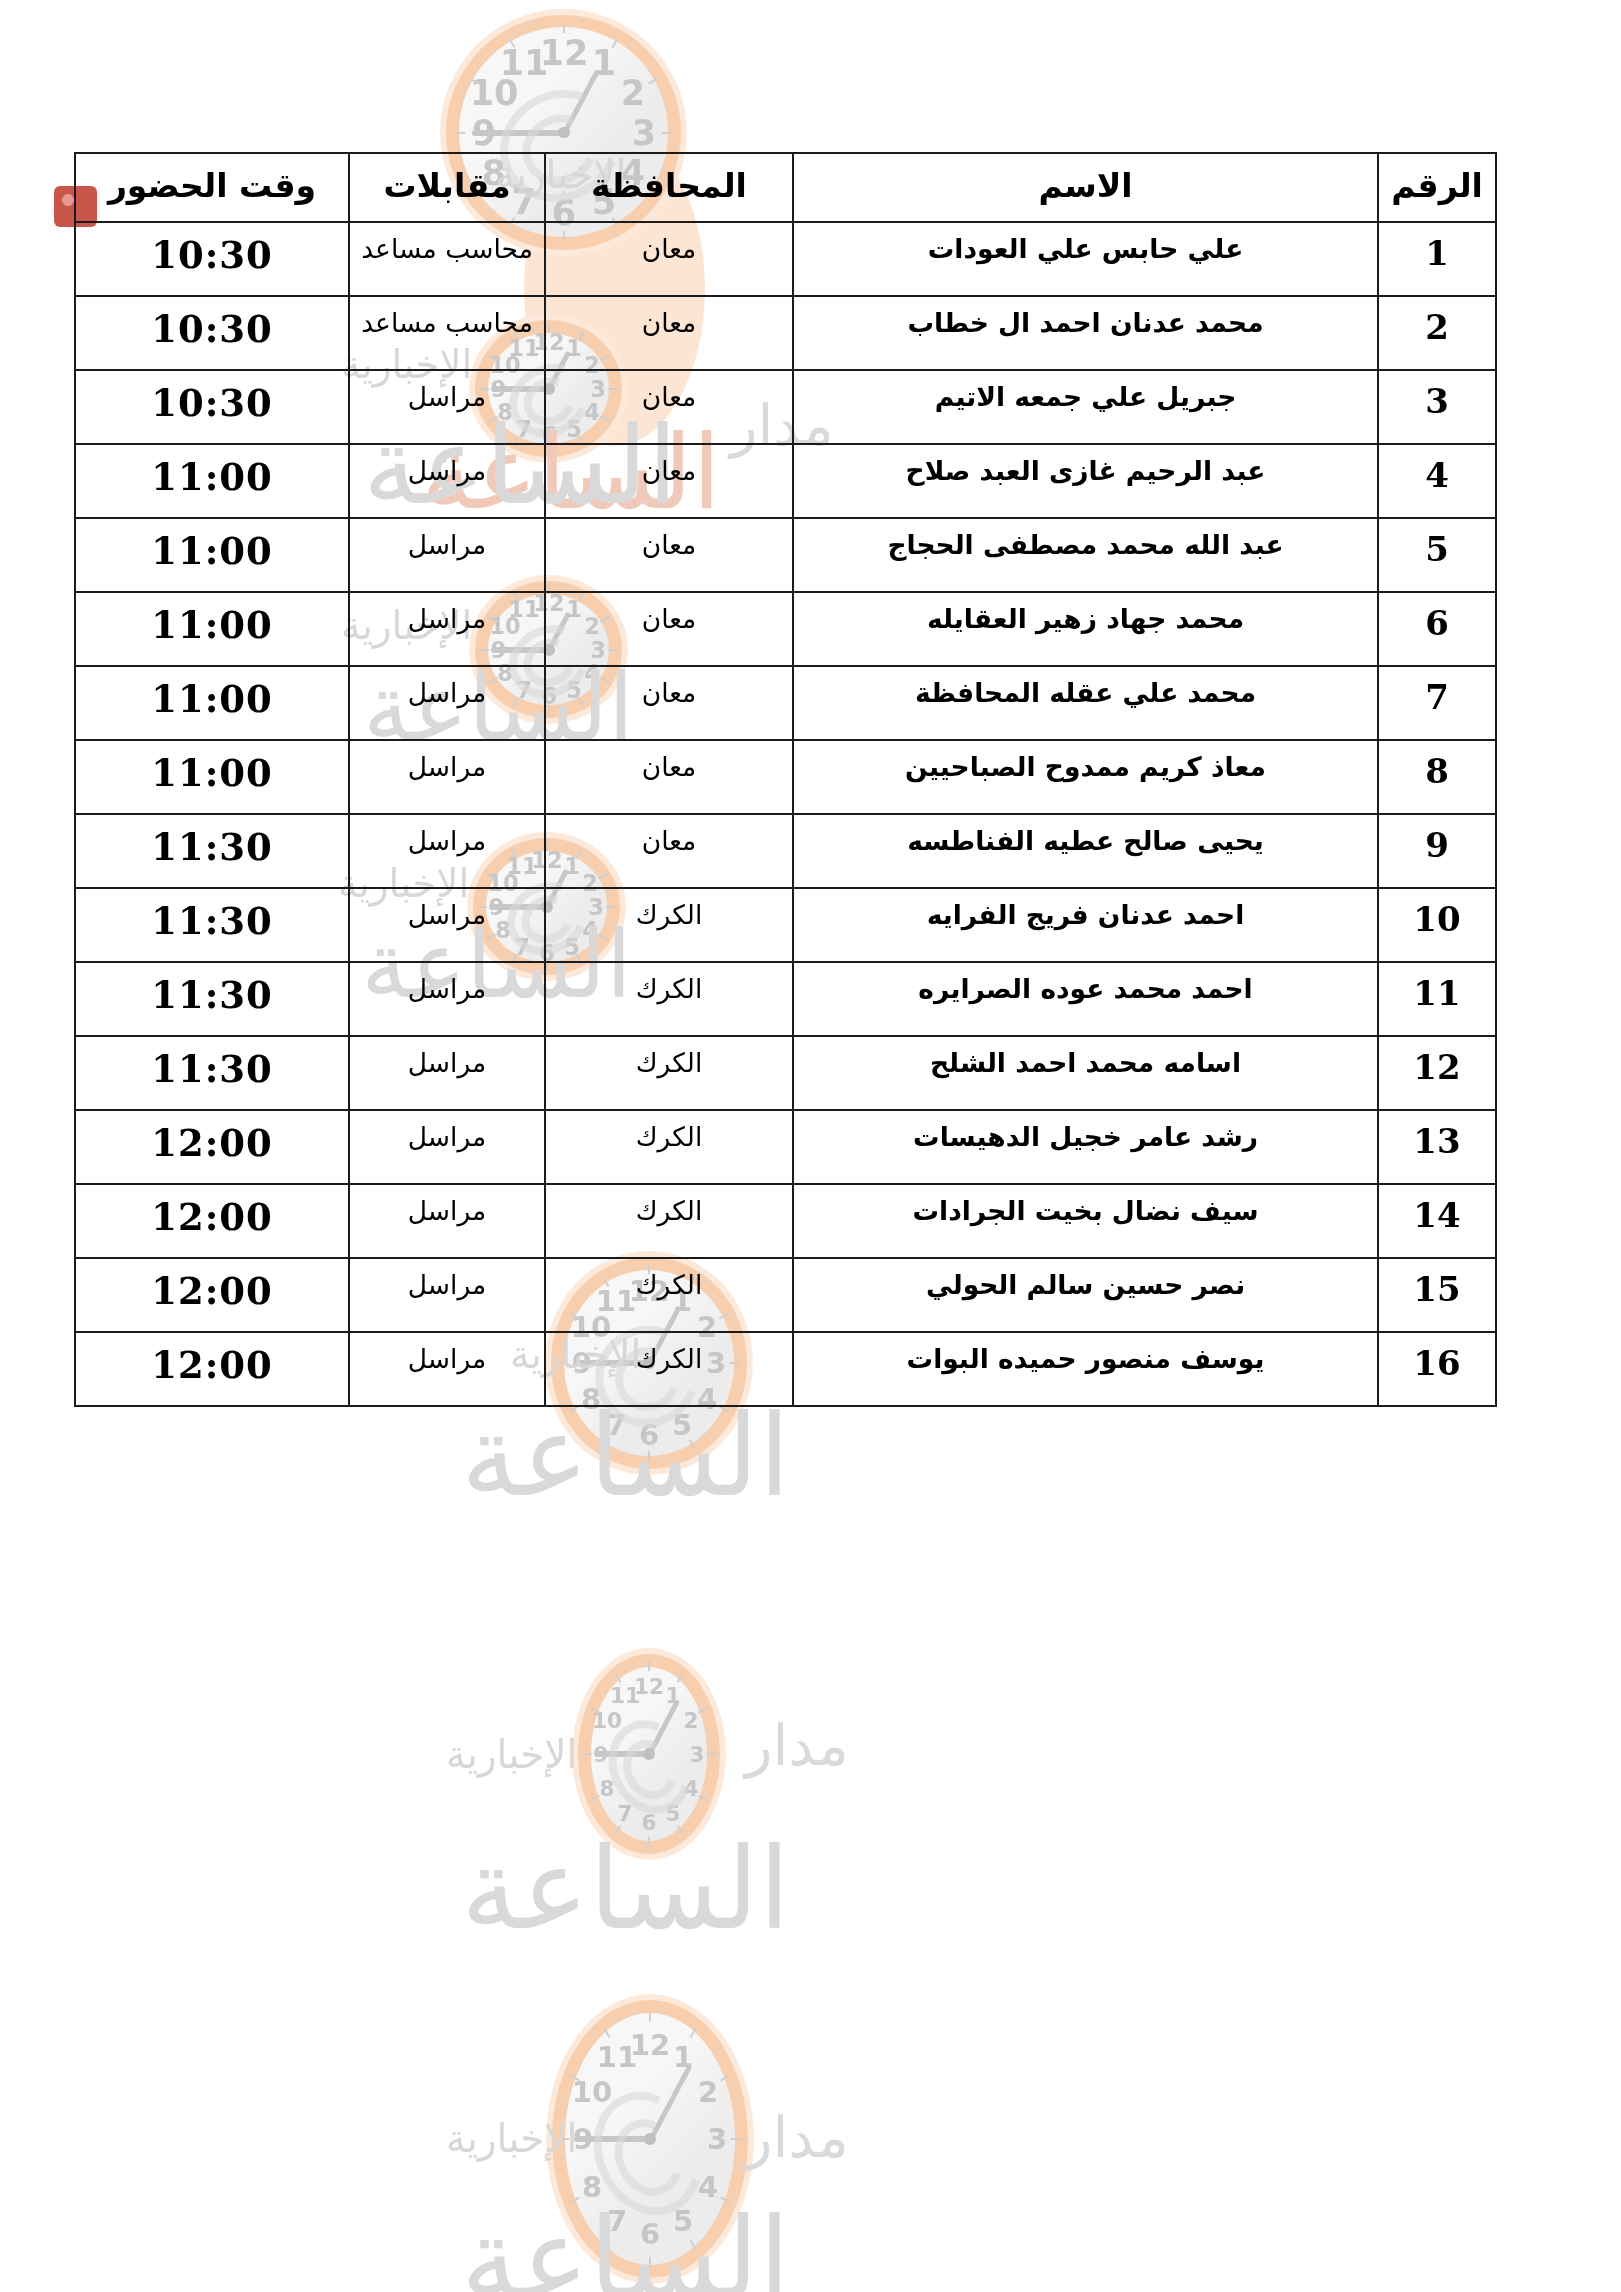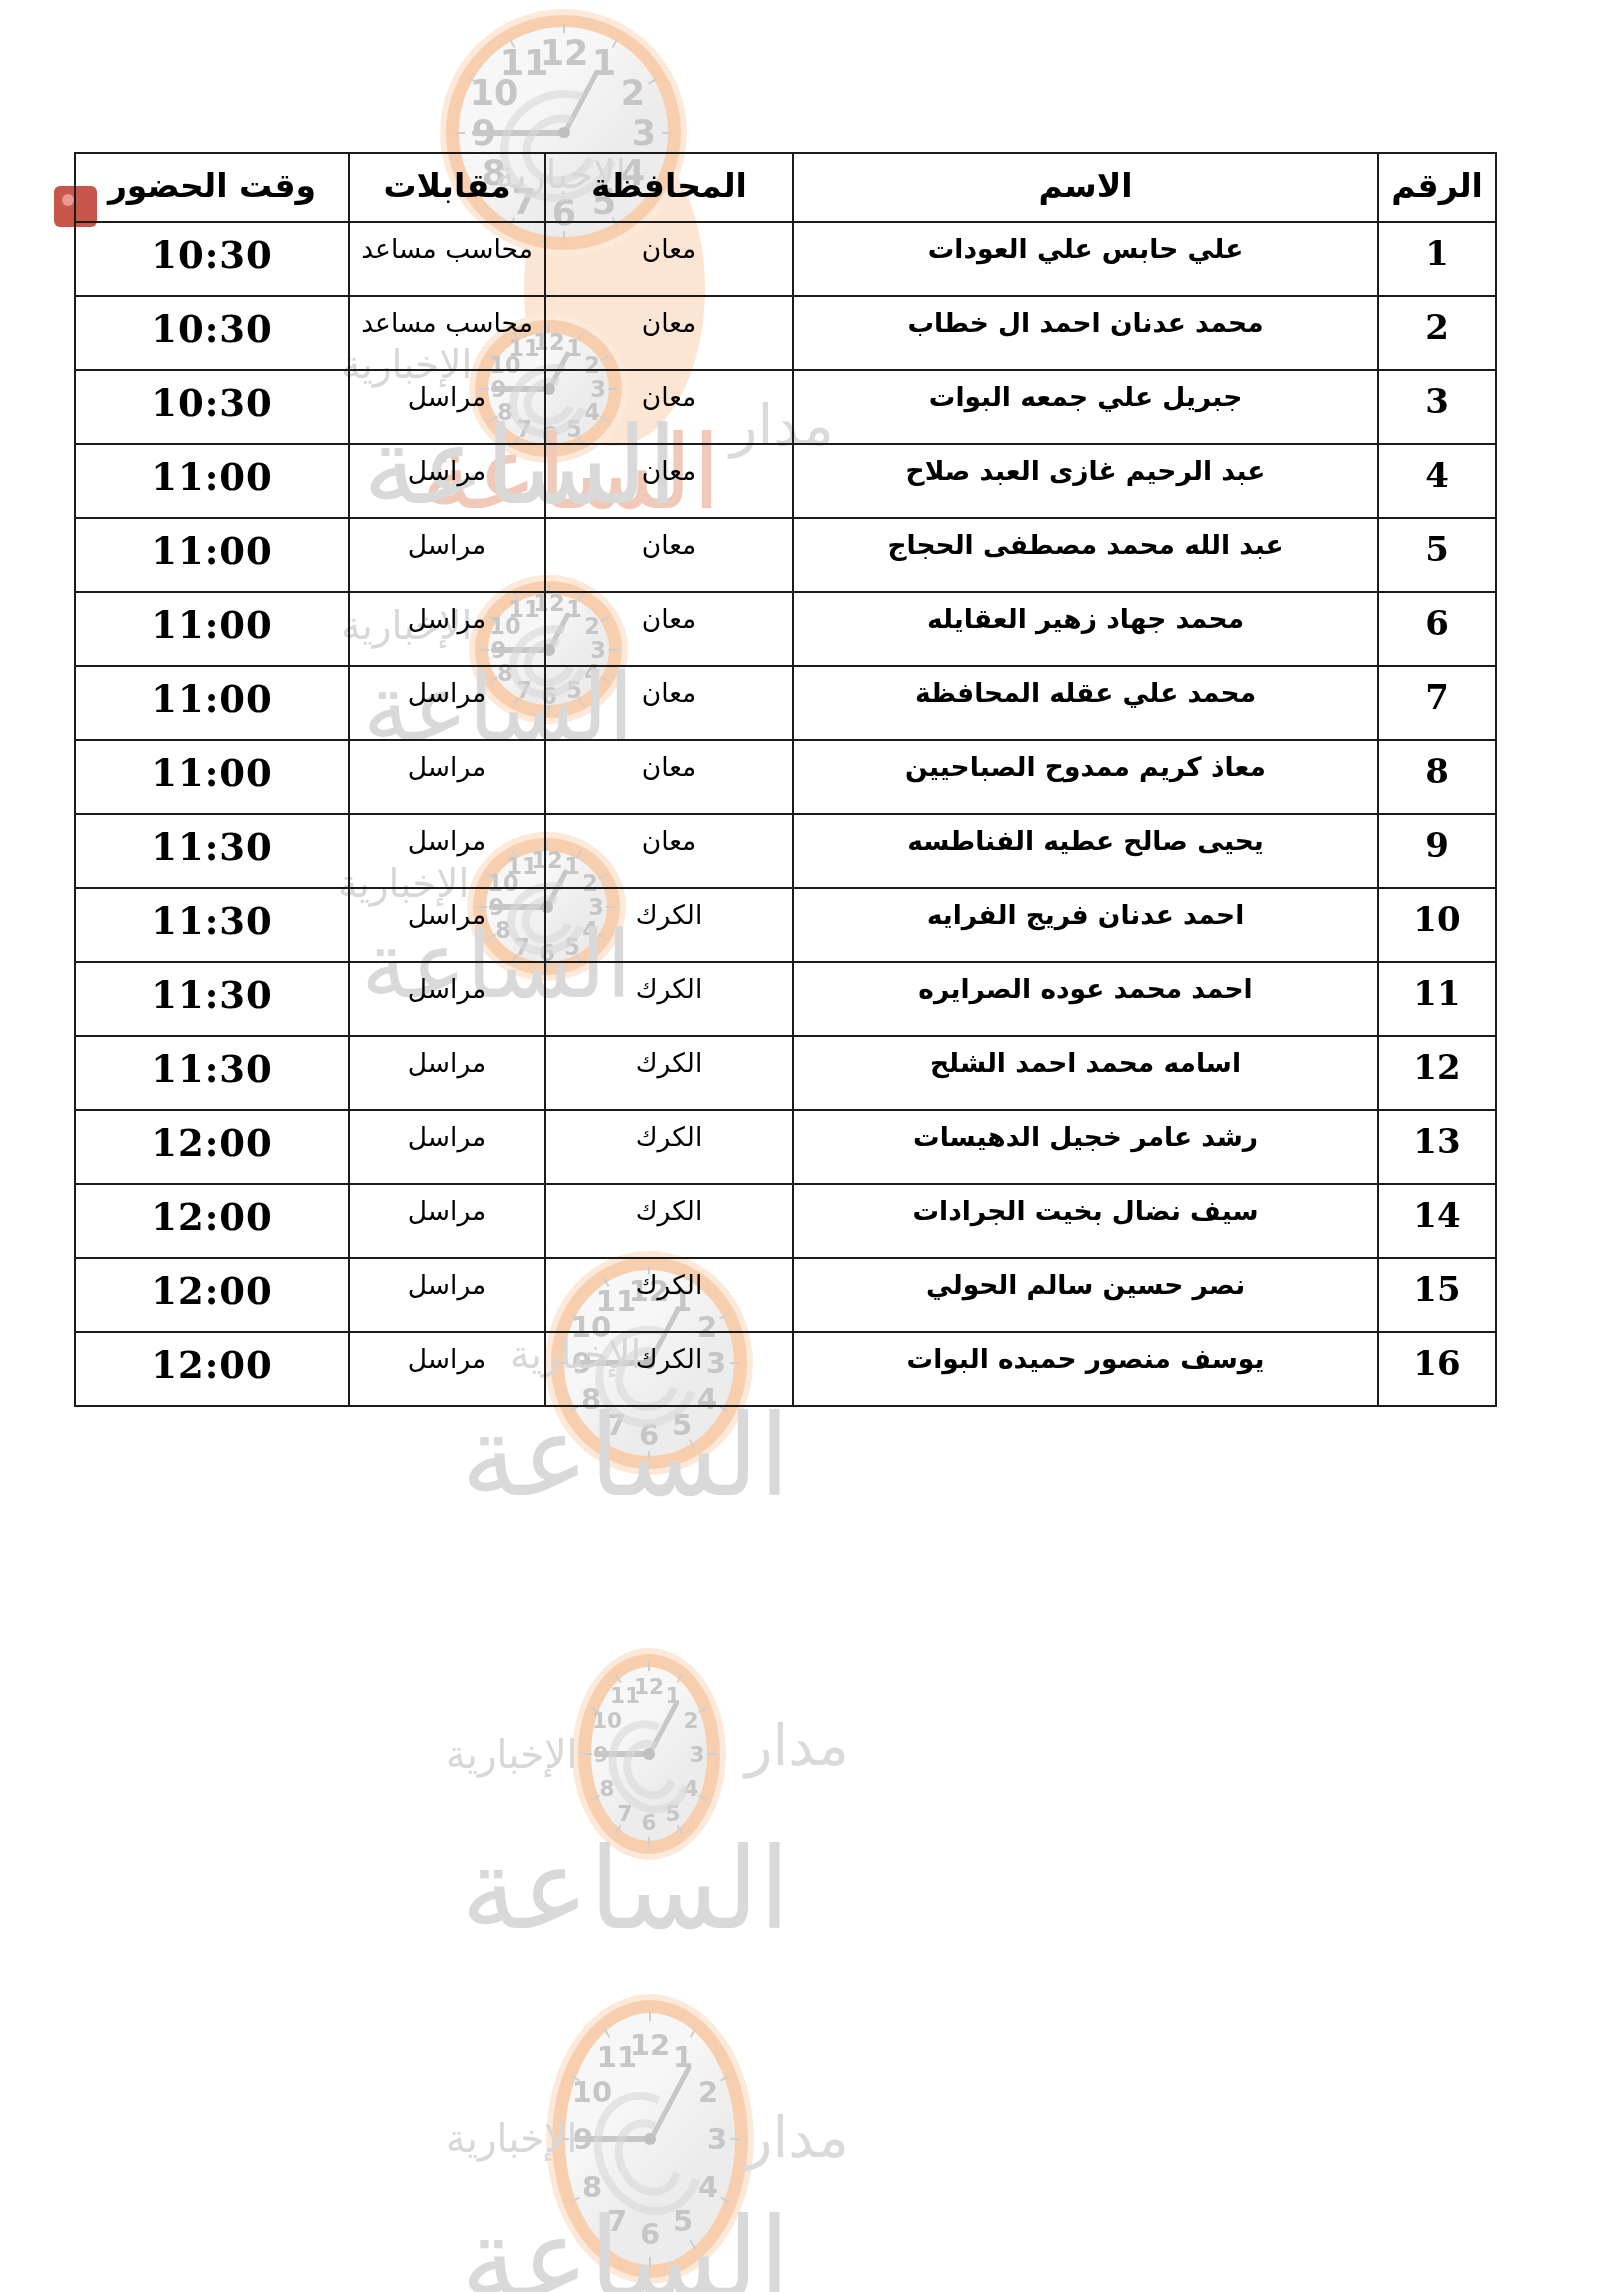--- a/index.html
+++ b/index.html
@@ -329,21 +329,21 @@
       </tr>
         <tr style="">
         <td class="c-num">2</td>
         <td class="c-name">محمد عدنان احمد ال خطاب</td>
         <td class="c-gov">معان</td>
         <td class="c-job">محاسب مساعد</td>
         <td class="c-time">10:30</td>
       </tr>
         <tr style="">
         <td class="c-num">3</td>
-        <td class="c-name">جبريل علي جمعه البوات</td>
+        <td class="c-name">جبريل علي جمعه الاتيم</td>
         <td class="c-gov">معان</td>
         <td class="c-job">مراسل</td>
         <td class="c-time">10:30</td>
       </tr>
         <tr style="">
         <td class="c-num">4</td>
         <td class="c-name">عبد الرحيم غازى العبد صلاح</td>
         <td class="c-gov">معان</td>
         <td class="c-job">مراسل</td>
         <td class="c-time">11:00</td>

